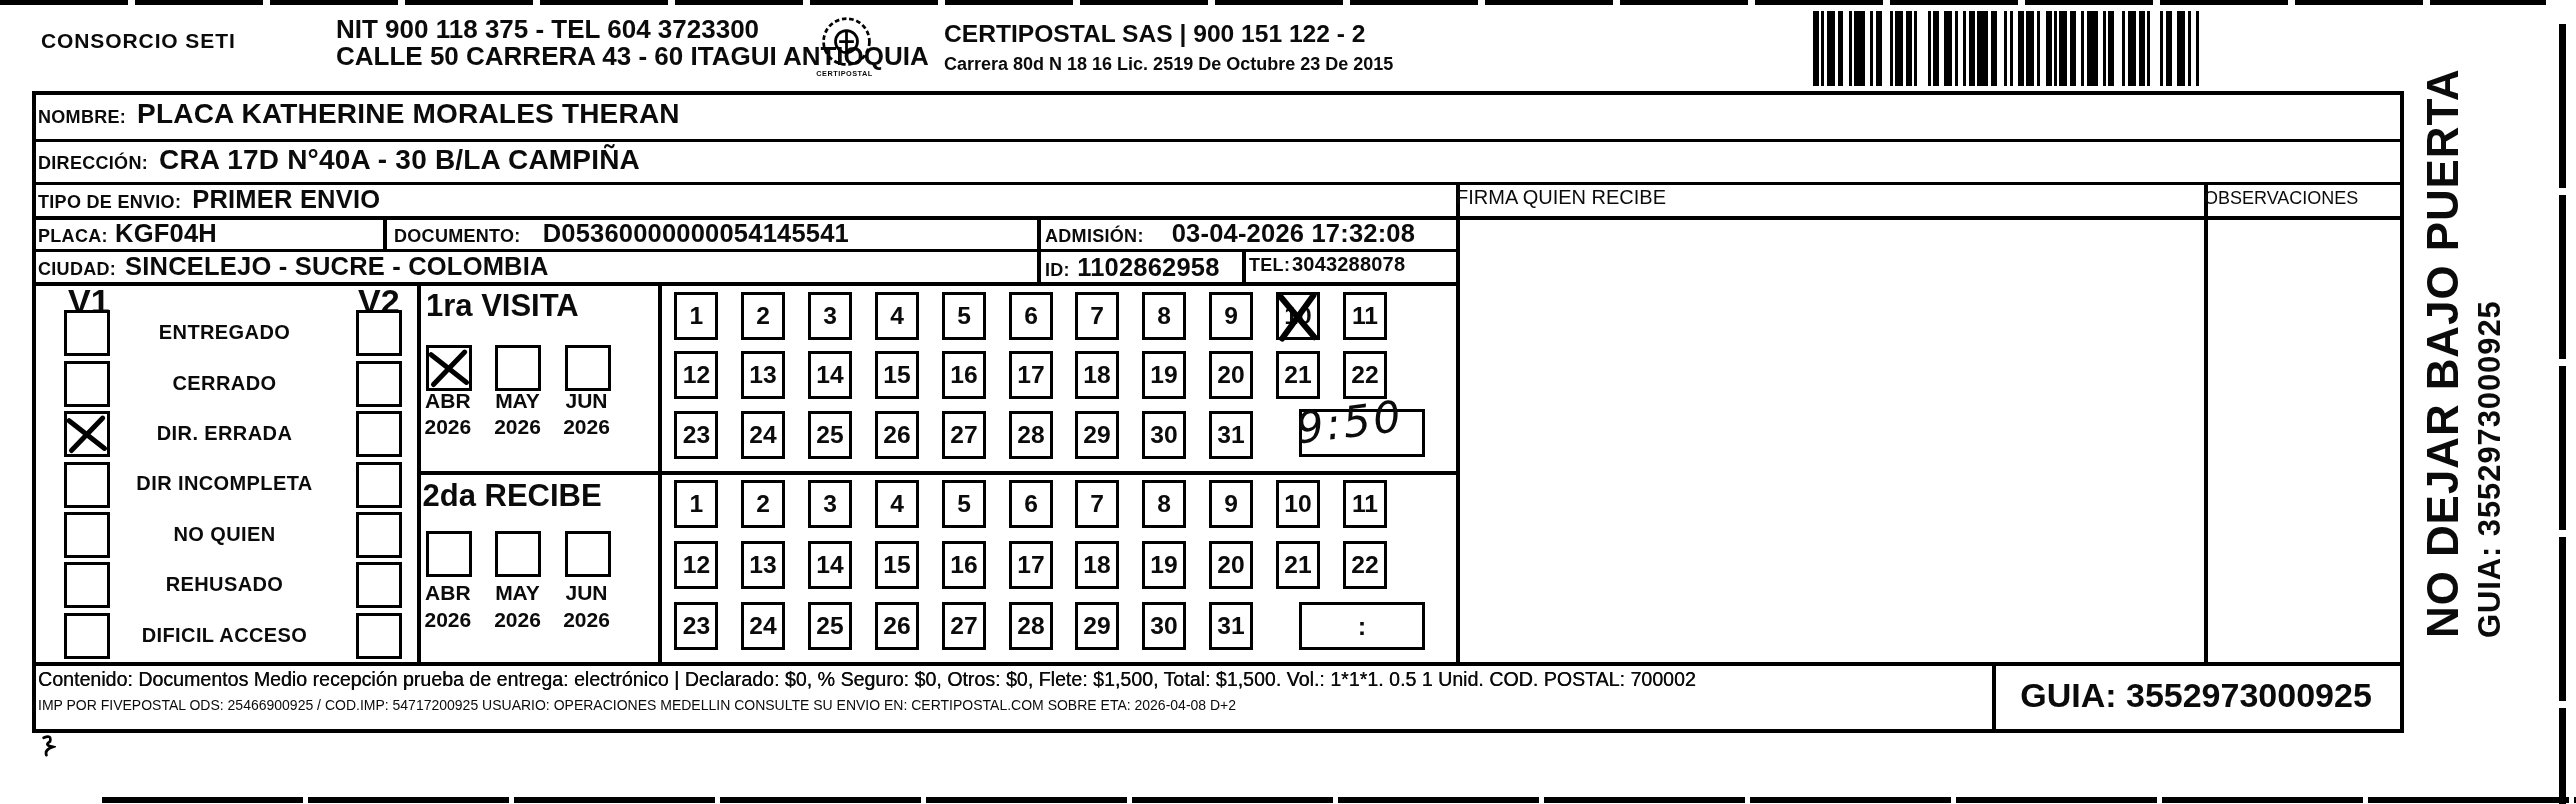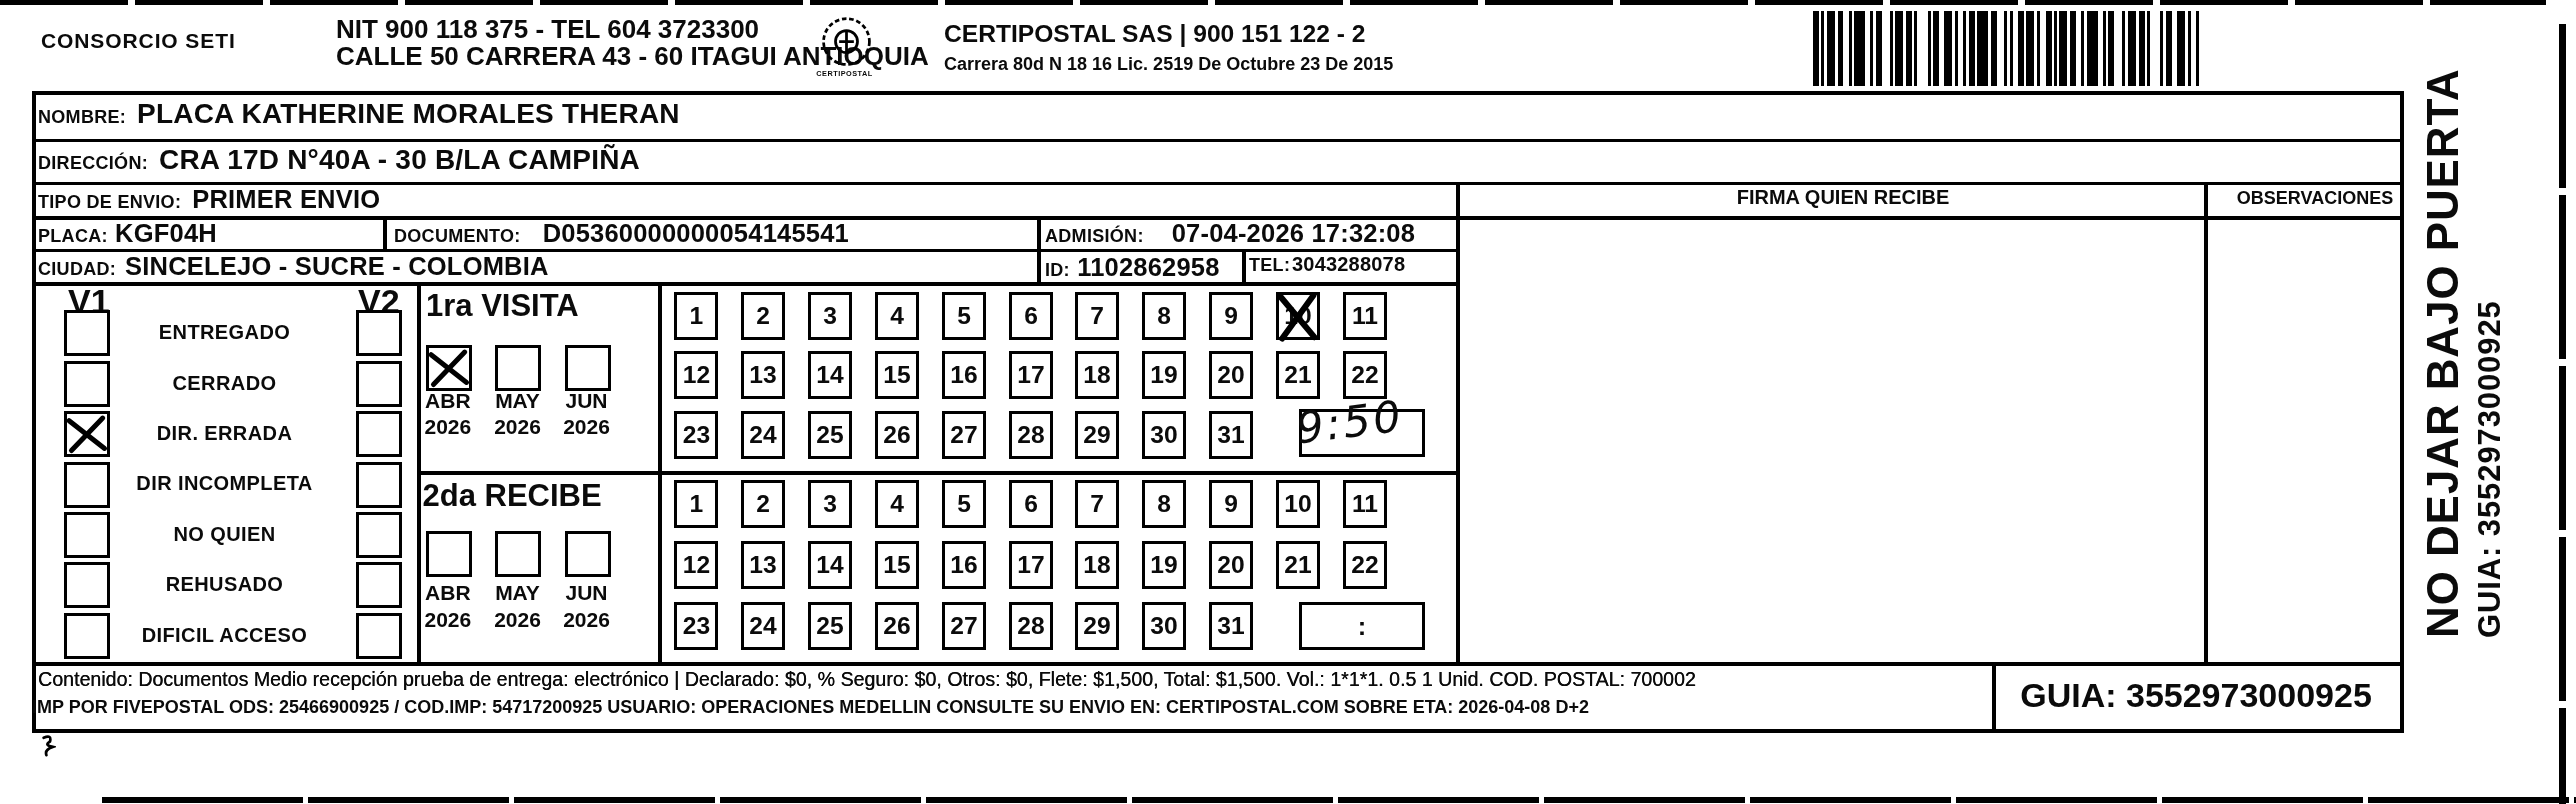--- a/index.html
+++ b/index.html
@@ -5,21 +5,21 @@
   html,body{margin:0;padding:0;background:#fff;}
   .page{position:relative;width:2576px;height:804px;background:#fff;overflow:hidden;
         font-family:"Liberation Sans",sans-serif;color:#0b0b0b;}
   .abs{position:absolute;}
   .ln{position:absolute;background:#000;}
   .nowrap{white-space:nowrap;}
   .pair{position:absolute;display:flex;align-items:baseline;gap:11px;white-space:nowrap;}
   .lbl{font-weight:bold;font-size:18px;letter-spacing:0.3px;}
   .val{font-weight:bold;font-size:25.5px;letter-spacing:0.2px;}
   .val-lg{font-size:28px;}
-  .colhead{position:absolute;text-align:center;font-weight:bold;padding-left:13px;}
+  .colhead{position:absolute;text-align:left;font-weight:normal;}
   
   .cbox{position:absolute;width:40px;height:40px;border:3.6px solid #000;background:#fff;}
   .daybox{position:absolute;width:38px;height:42px;border:3.6px solid #000;background:#fff;
           font-size:24.6px;font-weight:bold;text-align:center;line-height:42px;}
   .wbox{position:absolute;border:3.6px solid #000;background:#fff;text-align:center;}
   .hand-x::before,.hand-x::after{content:"";position:absolute;left:-12%;top:46%;width:124%;height:4.6px;
           background:#000;border-radius:2.7px;transform:rotate(38deg);}
   .hand-x::after{transform:rotate(-46deg);}
   .xl::before,.xl::after{left:-28%;width:156%;height:5.5px;}
   .xl::before{transform:rotate(50deg);}
@@ -48,21 +48,21 @@
              transform:rotate(-90deg);transform-origin:0 0;white-space:nowrap;}
   .side-note .l1{font-size:44px;font-weight:bold;letter-spacing:0.9px;}
   .side-note .l2{font-size:31px;font-weight:bold;letter-spacing:0.9px;margin-top:3.6px;}
   
   .company{position:absolute;left:41px;top:29px;font-size:21px;letter-spacing:0.9px;font-weight:bold;}
   .hdr-line{white-space:nowrap;}
   .barcode{position:absolute;left:1813px;top:11px;width:394px;height:75px;}
   .barcode i{position:absolute;top:0;height:100%;background:#000;}
   
   .foot1{position:absolute;left:38px;top:668px;font-size:19.6px;white-space:nowrap;text-shadow:0.3px 0 currentColor;}
-  .foot2{position:absolute;left:32px;top:697px;font-size:18px;font-weight:bold;white-space:nowrap;}
+  .foot2{position:absolute;left:38px;top:697px;font-size:14px;font-weight:normal;white-space:nowrap;}
   .guia-cell{position:absolute;left:1992px;top:662px;width:408px;height:67px;text-align:center;
              line-height:67px;font-size:34px;font-weight:bold;white-space:nowrap;}
   
   .scan-top{position:absolute;left:0;top:0;width:2546px;height:4.6px;
             background:repeating-linear-gradient(90deg,#000 0 128px,#fff 128px 135px);}
   .scan-right{position:absolute;left:2559px;top:24px;width:7.3px;height:781px;
             background:repeating-linear-gradient(180deg,#000 0 164px,#fff 164px 171px);}
   .scan-bottom{position:absolute;left:102px;top:797px;width:2474px;height:5.5px;
             background:repeating-linear-gradient(90deg,#000 0 201px,#fff 201px 206px);}
   .logo-caption{position:absolute;left:806px;top:69px;width:77px;text-align:center;
@@ -181,21 +181,21 @@
   <div class="pair" style="left:38px;top:219px;gap:7.3px">
     <span class="lbl">PLACA:</span>
     <span class="val">KGF04H</span>
   </div>
   <div class="pair" style="left:394px;top:219px;gap:22px">
     <span class="lbl">DOCUMENTO:</span>
     <span class="val">D05360000000054145541</span>
   </div>
   <div class="pair" style="left:1045px;top:219px;gap:28px">
     <span class="lbl">ADMISIÓN:</span>
-    <span class="val">07-04-2026 17:32:08</span>
+    <span class="val">03-04-2026 17:32:08</span>
   </div>
   <div class="pair" style="left:38px;top:252px;gap:9px">
     <span class="lbl">CIUDAD:</span>
     <span class="val">SINCELEJO - SUCRE - COLOMBIA</span>
   </div>
   <div class="pair" style="left:1045px;top:253px;gap:7.3px">
     <span class="lbl">ID:</span>
     <span class="val">1102862958</span>
   </div>
   <div class="pair" style="left:1249px;top:253px;gap:1.8px">

